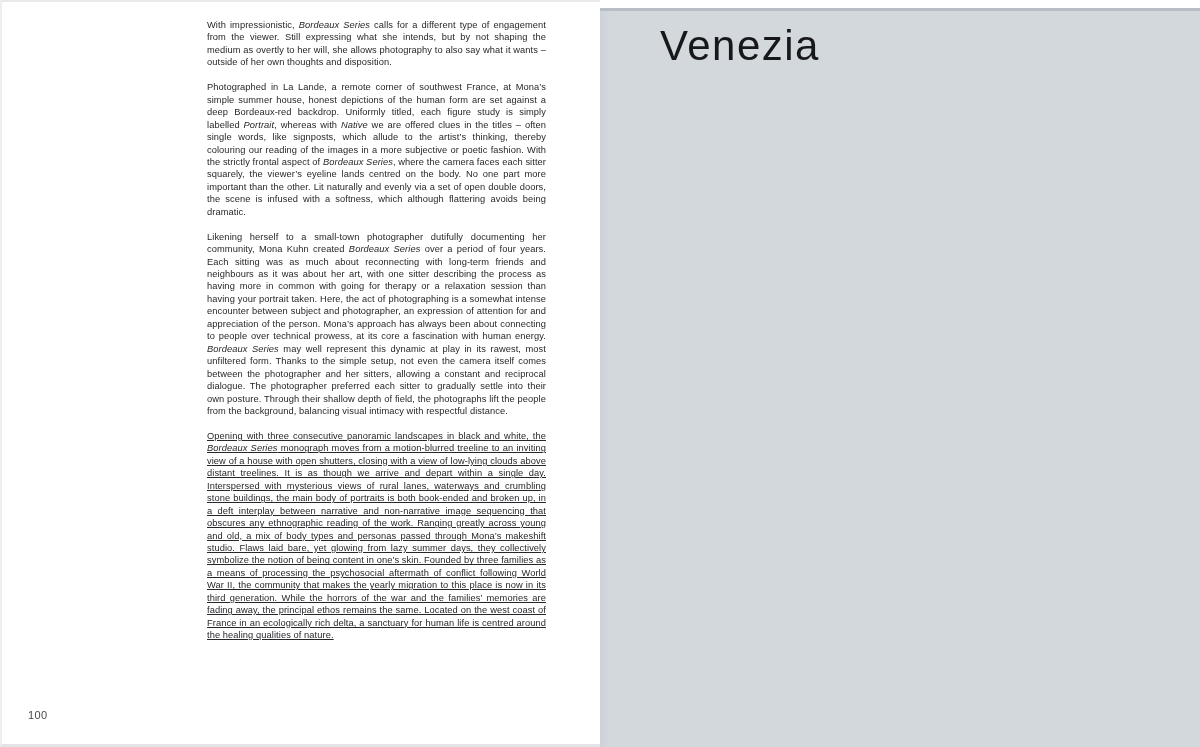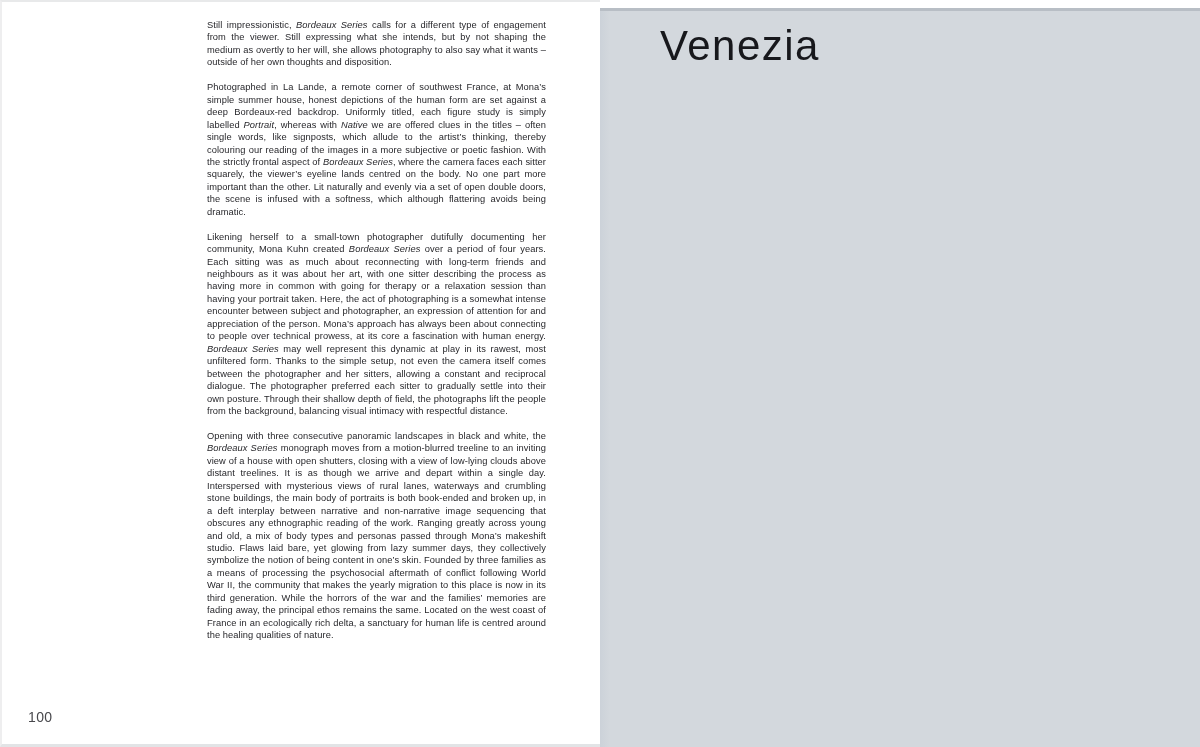--- a/index.html
+++ b/index.html
@@ -31,26 +31,26 @@
     left: 205px; top: 17px;
     width: 339px;
     color: #27272b;
     font-size: 9.3px;
     line-height: 12.45px;
     letter-spacing: 0.08px;
     text-align: justify;
     text-justify: inter-word;
   }
   .essay p { margin: 0 0 12.45px 0; }
-  .essay p:last-child { margin-bottom: 0; }
+  .essay p:last-child { margin-bottom: 0; text-decoration: underline; }
   .essay em { font-style: italic; }
   .folio {
     position: absolute;
     left: 26px; top: 707px;
-    font-size: 14px;
+    font-size: 11px;
     letter-spacing: 0.4px;
     color: #48484c;
   }
   
   .page-right {
     position: absolute;
     left: 600px; top: 8px;
     width: 677px; height: 747px;
     box-sizing: border-box;
     background: linear-gradient(90deg, #ccd2d9 0px, #d3d8dd 10px);
@@ -79,21 +79,21 @@
   }
 </style>
 </head>
 <body>
 
 <div class="spread">
 
   <div class="page-left">
     <div class="essay">
 
-    <p><span>Still impressionistic, </span><em>Bordeaux Series</em><span> calls for a different type of engagement from the viewer. Still expressing what she intends, but by not shaping the medium as overtly to her will, she allows photography to also say what it wants – outside of her own thoughts and disposition.</span></p>
+    <p><span>With impressionistic, </span><em>Bordeaux Series</em><span> calls for a different type of engagement from the viewer. Still expressing what she intends, but by not shaping the medium as overtly to her will, she allows photography to also say what it wants – outside of her own thoughts and disposition.</span></p>
         <p><span>Photographed in La Lande, a remote corner of southwest France, at Mona’s simple summer house, honest depictions of the human form are set against a deep Bordeaux-red backdrop. Uniformly titled, each figure study is simply labelled </span><em>Portrait</em><span>, whereas with </span><em>Native</em><span> we are offered clues in the titles – often single words, like signposts, which allude to the artist’s thinking, thereby colouring our reading of the images in a more subjective or poetic fashion. With the strictly frontal aspect of </span><em>Bordeaux Series</em><span>, where the camera faces each sitter squarely, the viewer’s eyeline lands centred on the body. No one part more important than the other. Lit naturally and evenly via a set of open double doors, the scene is infused with a softness, which although flattering avoids being dramatic.</span></p>
         <p><span>Likening herself to a small-town photographer dutifully documenting her community, Mona Kuhn created </span><em>Bordeaux Series</em><span> over a period of four years. Each sitting was as much about reconnecting with long-term friends and neighbours as it was about her art, with one sitter describing the process as having more in common with going for therapy or a relaxation session than having your portrait taken. Here, the act of photographing is a somewhat intense encounter between subject and photographer, an expression of attention for and appreciation of the person. Mona’s approach has always been about connecting to people over technical prowess, at its core a fascination with human energy. </span><em>Bordeaux Series</em><span> may well represent this dynamic at play in its rawest, most unfiltered form. Thanks to the simple setup, not even the camera itself comes between the photographer and her sitters, allowing a constant and reciprocal dialogue. The photographer preferred each sitter to gradually settle into their own posture. Through their shallow depth of field, the photographs lift the people from the background, balancing visual intimacy with respectful distance.</span></p>
         <p><span>Opening with three consecutive panoramic landscapes in black and white, the </span><em>Bordeaux Series</em><span> monograph moves from a motion-blurred treeline to an inviting view of a house with open shutters, closing with a view of low-lying clouds above distant treelines. It is as though we arrive and depart within a single day. Interspersed with mysterious views of rural lanes, waterways and crumbling stone buildings, the main body of portraits is both book-ended and broken up, in a deft interplay between narrative and non-narrative image sequencing that obscures any ethnographic reading of the work. Ranging greatly across young and old, a mix of body types and personas passed through Mona’s makeshift studio. Flaws laid bare, yet glowing from lazy summer days, they collectively symbolize the notion of being content in one’s skin. Founded by three families as a means of processing the psychosocial aftermath of conflict following World War II, the community that makes the yearly migration to this place is now in its third generation. While the horrors of the war and the families’ memories are fading away, the principal ethos remains the same. Located on the west coast of France in an ecologically rich delta, a sanctuary for human life is centred around the healing qualities of nature.</span></p>
       </div>
     <div class="folio">100</div>
   </div>
 
   <div class="page-right">
     <h1 class="chapter-title">Venezia</h1>
   </div>

